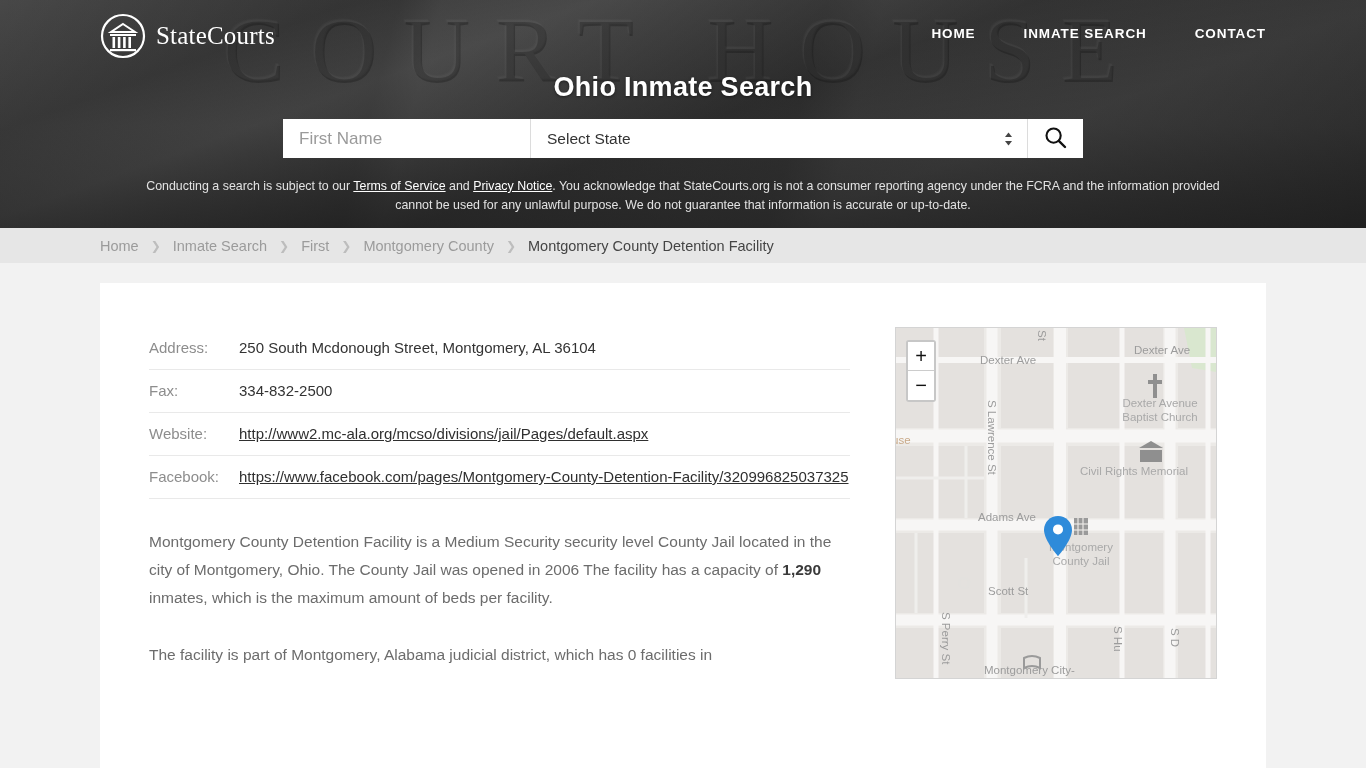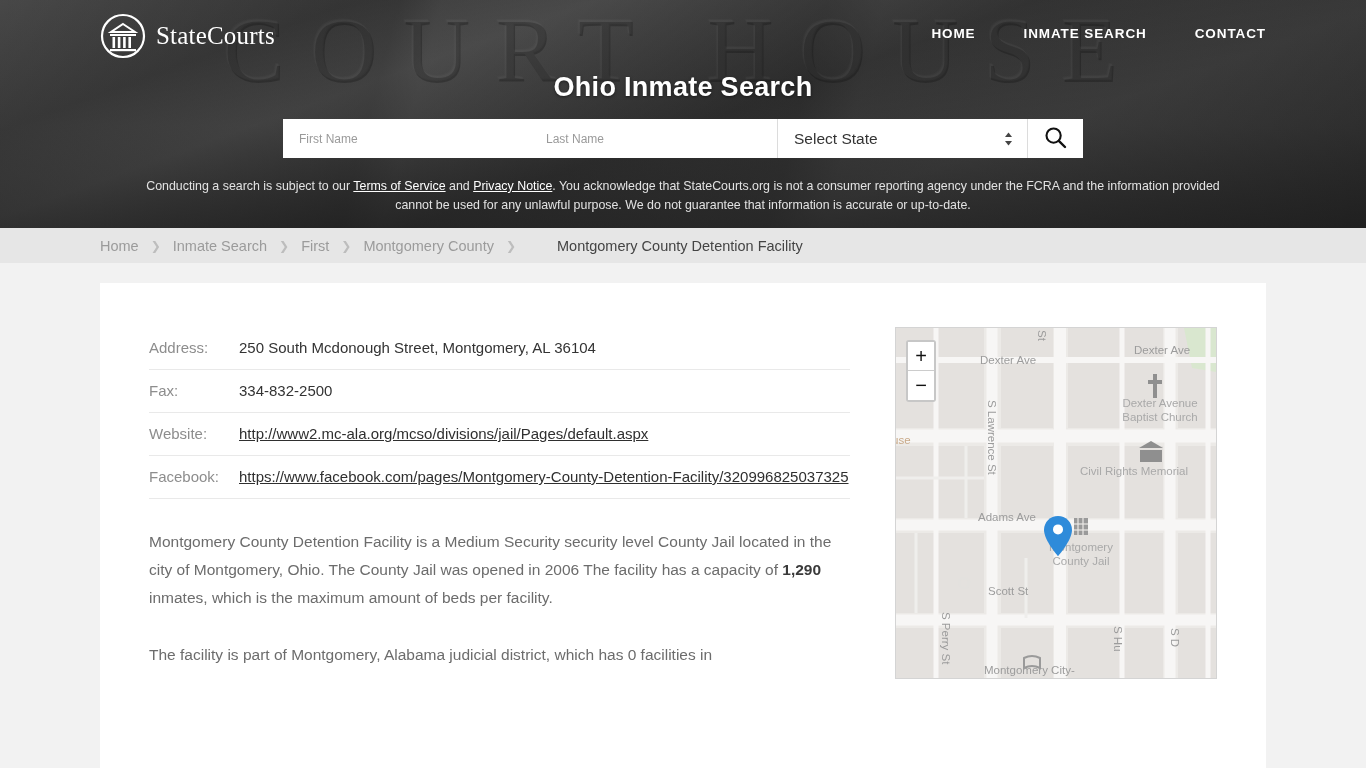--- a/index.html
+++ b/index.html
@@ -93,21 +93,21 @@
     width: 800px;
     height: 39px;
     background: #fff;
     display: flex;
     align-items: stretch;
   }
   .searchbar input[type=text] {
     border: none;
     outline: none;
     font-family: "Liberation Sans", sans-serif;
-    font-size: 12px;
+    font-size: 17px;
     color: #c2410c;
     padding: 0 16px;
     background: transparent;
   }
   .searchbar input::placeholder { color: #9a9a9a; }
   .f-first { width: 247px; }
   .f-last  { width: 247px; border-left: 1px solid #dcdcdc; }
   .f-state {
     flex: 1;
     border-left: 1px solid #dcdcdc;
@@ -157,21 +157,21 @@
     align-items: center;
     font-size: 14.5px;
   }
   .crumbs a { color: #9b9b9b; text-decoration: none; }
   .crumbs .sep {
     color: #bdbdbd;
     margin: 0 12px;
     font-size: 12px;
     transform: translateY(0px);
   }
-  .crumbs .current { color: #444; margin-left: 29px; }
+  .crumbs .current { color: #444; }
 
   
   .card {
     position: relative;
     margin: 20px auto 0;
     width: 1166px;
     min-height: 520px;
     background: #fff;
     padding: 44px 49px 0;
   }
@@ -284,21 +284,20 @@
     <nav class="topnav">
       <a href="#">HOME</a>
       <a href="#">INMATE SEARCH</a>
       <a href="#">CONTACT</a>
     </nav>
 
     <div class="hero-title">Ohio Inmate Search</div>
 
     <div class="searchbar">
       <input class="f-first" type="text" placeholder="First Name" style="">
-      <input class="f-last" type="text" placeholder="Last Name" style="">
       <div class="f-state">
         <span class="sel-val">Select State</span>
         <span class="stepper">
           <svg width="9" height="15" viewBox="0 0 9 15" aria-hidden="true">
             <path d="M4.5 1 L8 5.4 L1 5.4 Z" fill="#444"></path>
             <path d="M4.5 14 L8 9.6 L1 9.6 Z" fill="#444"></path>
           </svg>
         </span>
       </div>
       <button class="search-btn">

